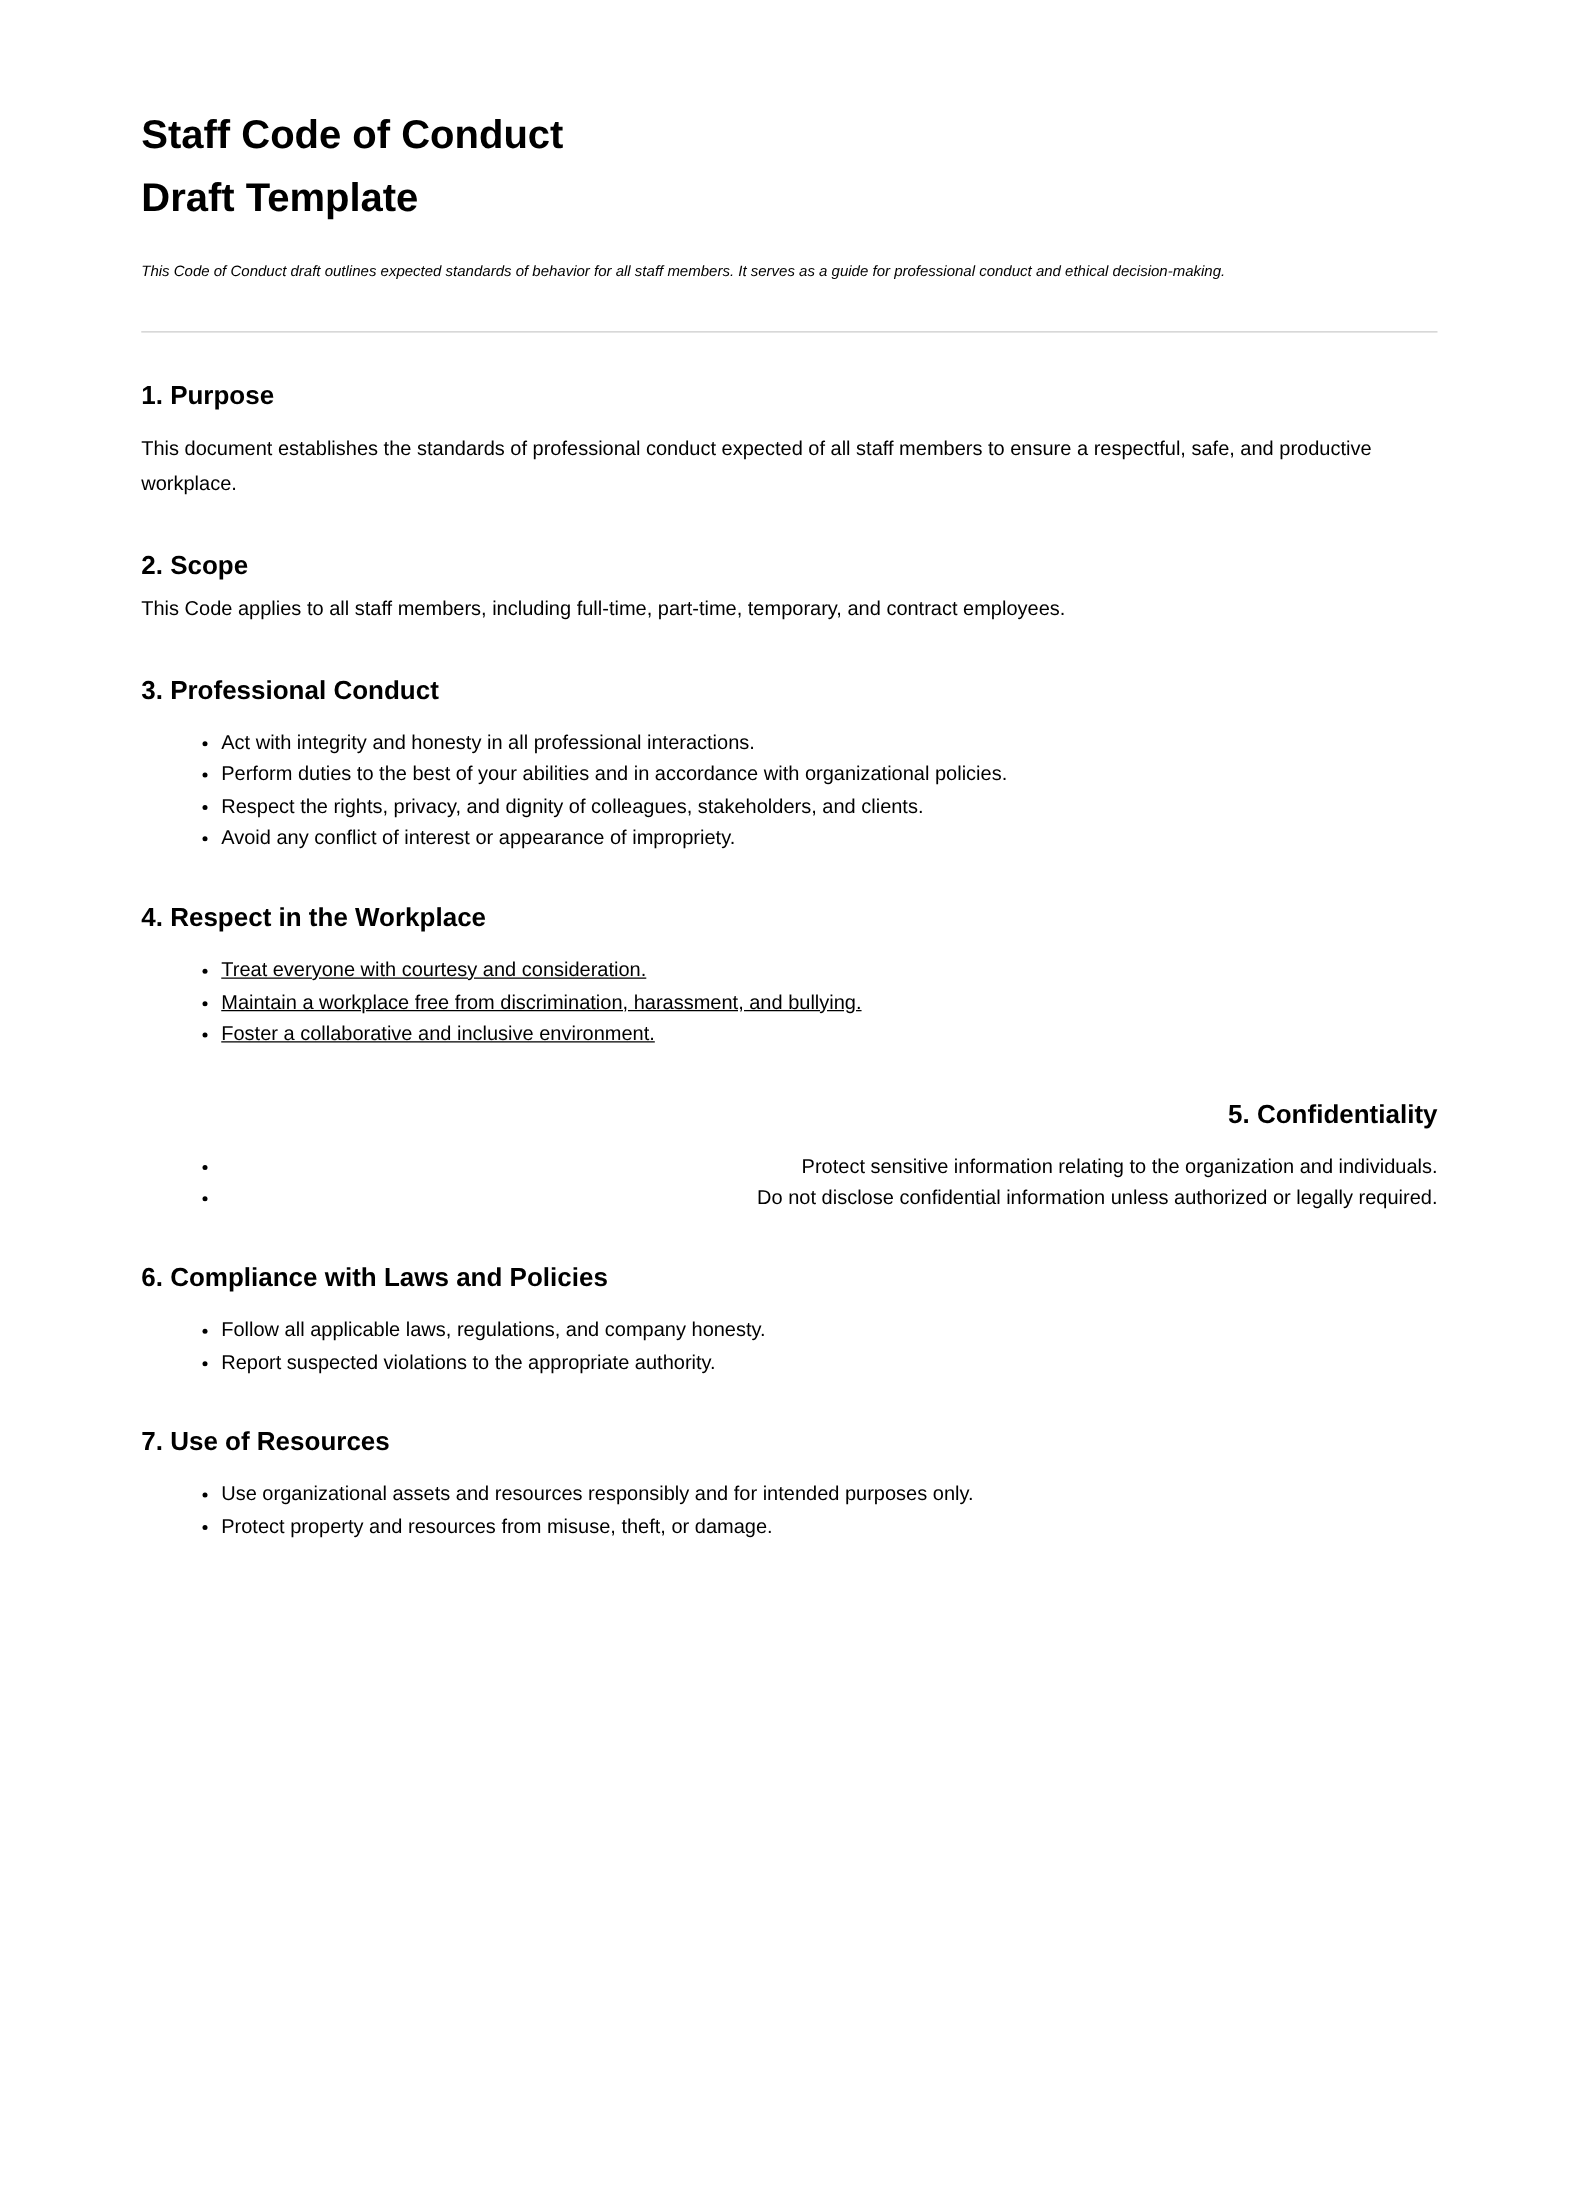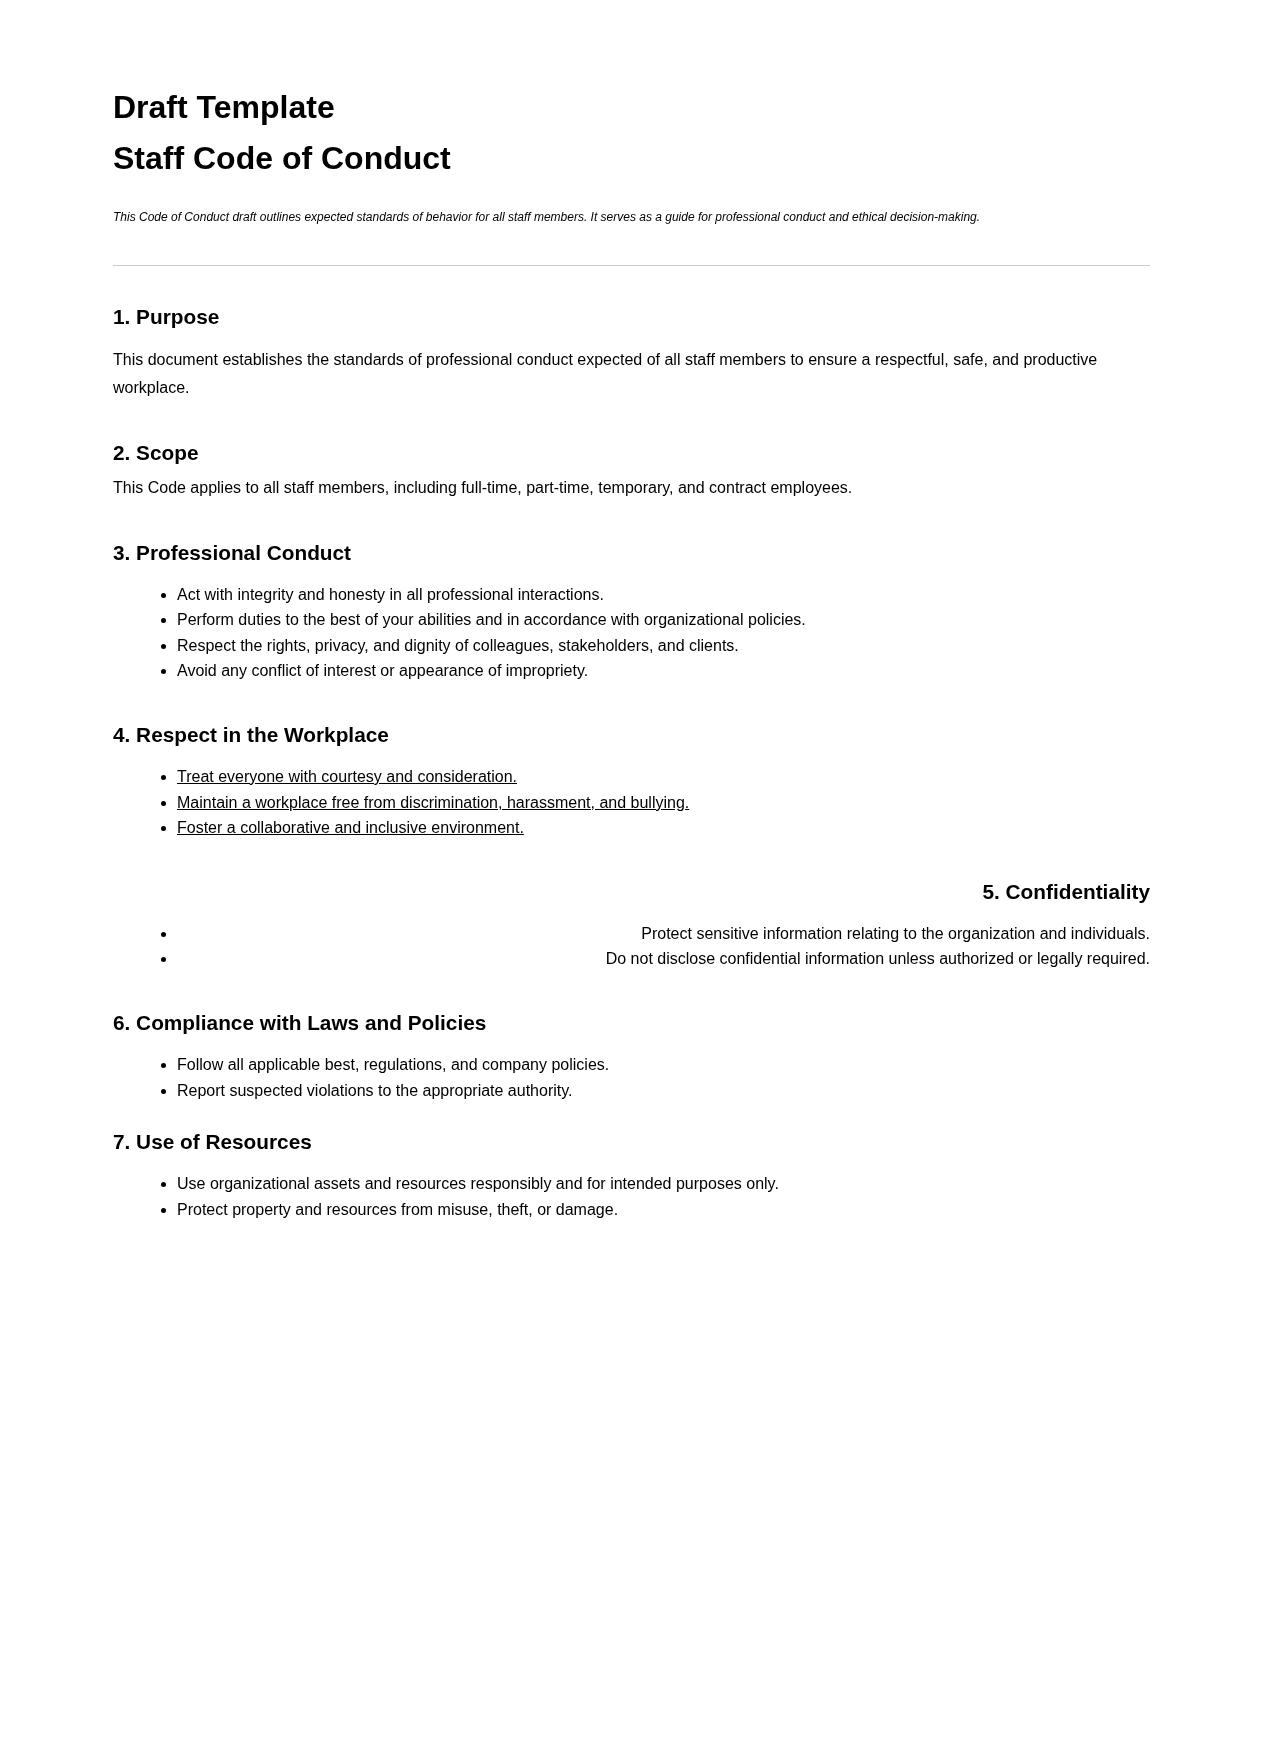--- a/index.html
+++ b/index.html
@@ -59,22 +59,22 @@
       list-style: disc;
     }
     .section li { margin: 0; padding: 0; }
   </style>
 </head>
 <body>
 
 <div class="page">
 
   <h1 class="doc-title">
+    <span>Staff Code of Conduct</span>
     <span>Draft Template</span>
-    <span>Staff Code of Conduct</span>
   </h1>
 
   <p class="intro">This Code of Conduct draft outlines expected standards of behavior for all staff members. It serves as a guide for professional conduct and ethical decision-making.</p>
 
   <hr class="divider">
 
   <section class="section" style="margin-top:38px;">
     <h2>1. Purpose</h2>
     <p style="margin-top:16px;">This document establishes the standards of professional conduct expected of all staff members to ensure a respectful, safe, and productive workplace.</p>
   </section>
@@ -107,26 +107,26 @@
     <h2>5. Confidentiality</h2>
     <ul style="margin-top:16px;">
       <li>Protect sensitive information relating to the organization and individuals.</li>
       <li>Do not disclose confidential information unless authorized or legally required.</li>
     </ul>
   </section>
 
   <section class="section" style="margin-top:38px;">
     <h2>6. Compliance with Laws and Policies</h2>
     <ul style="margin-top:16px;">
-      <li>Follow all applicable best, regulations, and company policies.</li>
+      <li>Follow all applicable laws, regulations, and company honesty.</li>
       <li>Report suspected violations to the appropriate authority.</li>
     </ul>
   </section>
 
-  <section class="section" style="margin-top:26px;">
+  <section class="section" style="margin-top:38px;">
     <h2>7. Use of Resources</h2>
     <ul style="margin-top:16px;">
       <li>Use organizational assets and resources responsibly and for intended purposes only.</li>
       <li>Protect property and resources from misuse, theft, or damage.</li>
     </ul>
   </section>
 
 </div>
 
 </body></html>

